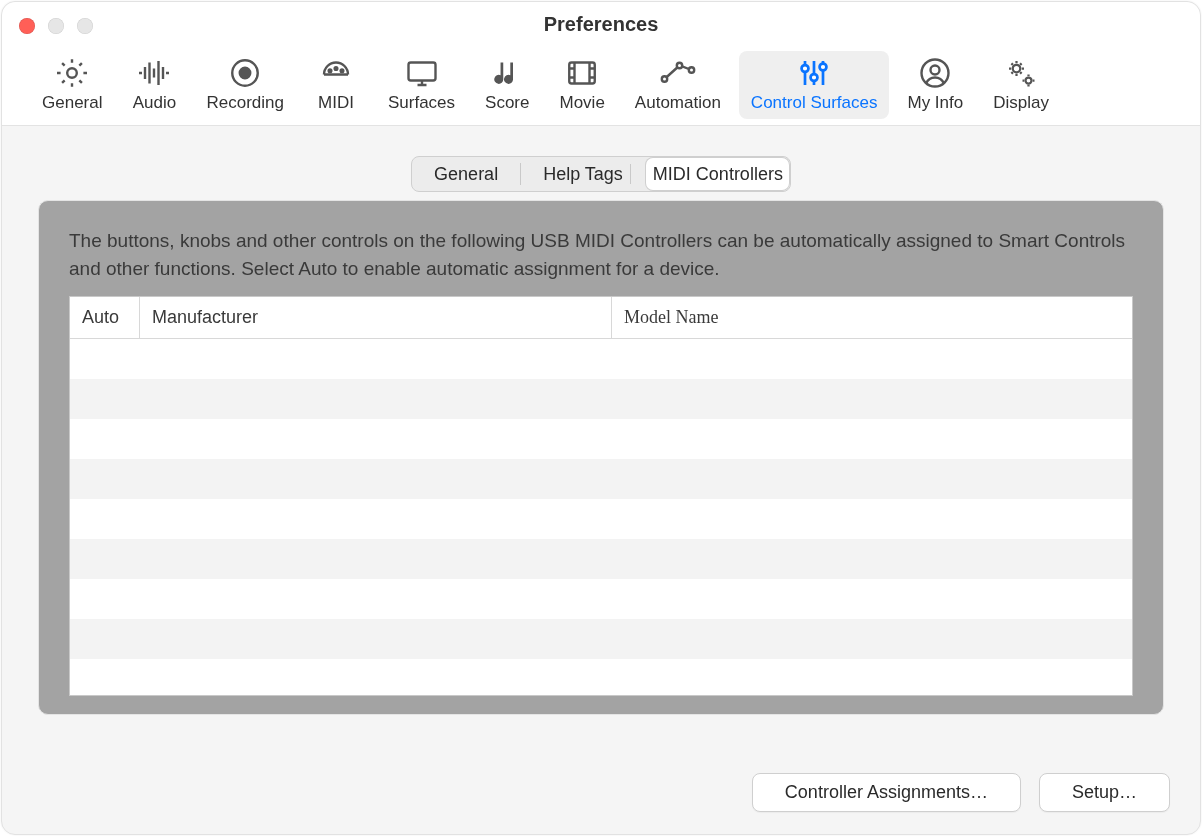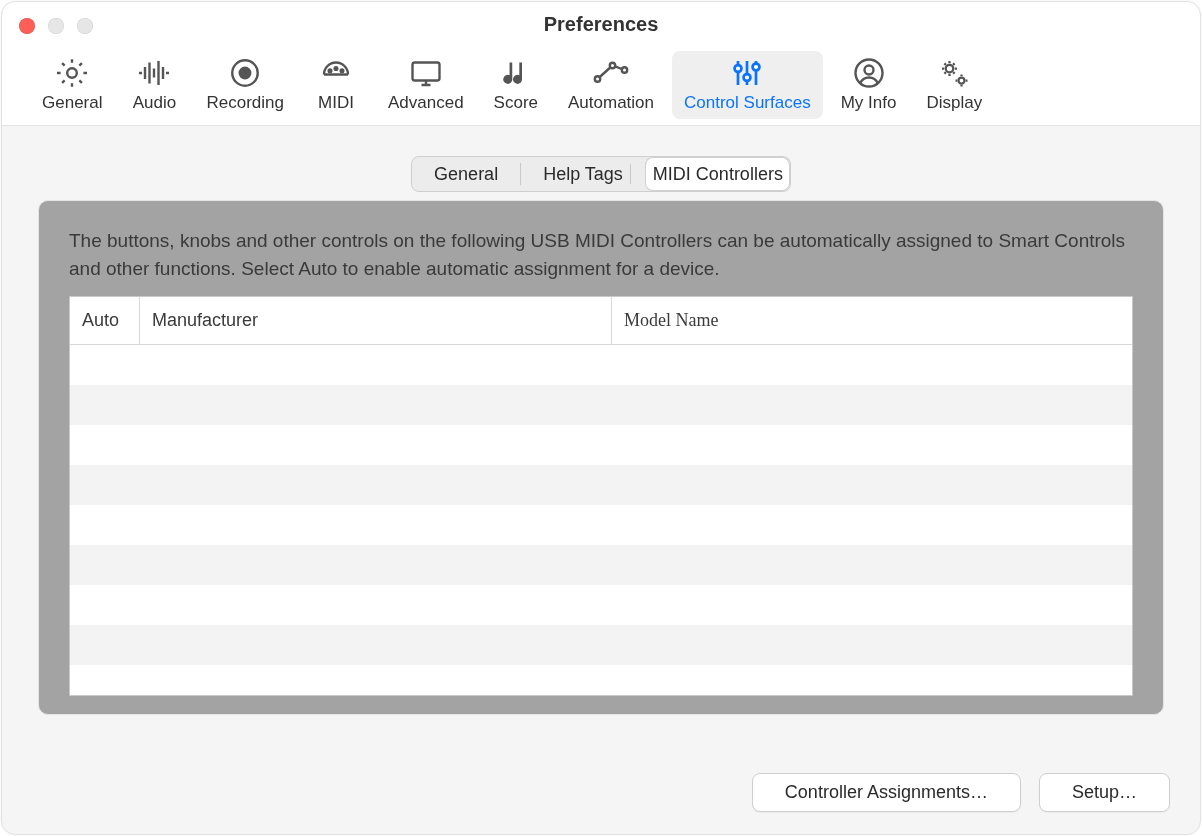--- a/index.html
+++ b/index.html
@@ -68,21 +68,21 @@
     margin:8px 36px 0 36px;
     background:#a3a3a3; border:1px solid #e4e4e4; border-radius:10px;
     padding:26px 30px 18px 30px;
   }
   .desc { font-size:19px; line-height:1.45; color:#3a3a3a; margin-bottom:14px; }
   .table {
     border:1px solid #c8c8c8; background:#fff;
     height:400px; overflow:hidden;
   }
   .thead {
-    display:flex; align-items:stretch; height:48px;
+    display:flex; align-items:stretch; height:42px;
     border-bottom:1px solid #d8d8d8; font-size:18px; color:#3a3a3a;
     background:#fff;
   }
   .th { display:flex; align-items:center; padding:0 12px; }
   .th.auto { width:70px; border-right:1px solid #d8d8d8;}
   .th.man  { flex:1; border-right:1px solid #d8d8d8;}
   .th.model{ width:520px;font-family:Liberation Serif, serif; }
   .tbody { height:358px; }
   .trow { height:40px; }
   .trow:nth-child(even){ background:#f3f3f3; }
@@ -154,32 +154,41 @@
       <span class="lbl">MIDI</span>
     </div>
 
     <div class="titem">
       <span class="ico">
         <svg viewBox="0 0 24 24" fill="none" stroke="currentColor" stroke-width="1.6">
             <rect x="3" y="5" width="18" height="12" rx="1.5"></rect>
             <path d="M9 20h6M12 17v3"></path>
           </svg>
       </span>
-      <span class="lbl">Advanced</span>
+      <span class="lbl">Surfaces</span>
     </div>
 
     <div class="titem">
       <span class="ico">
         <svg viewBox="0 0 24 24" fill="currentColor">
             <path d="M9.5 5v11.2a3 3 0 1 1-1.8-2.7V5h1.8Zm6.5 0v11.2a3 3 0 1 1-1.8-2.7V5H16Z"></path>
           </svg>
       </span>
       <span class="lbl">Score</span>
     </div>
 
+    <div class="titem">
+      <span class="ico">
+        <svg viewBox="0 0 24 24" fill="none" stroke="currentColor" stroke-width="1.6">
+            <rect x="3.5" y="5" width="17" height="14" rx="1.5"></rect>
+            <path d="M7 5v14M17 5v14M3.5 9h3.5M3.5 15h3.5M17 9h3.5M17 15h3.5"></path>
+          </svg>
+      </span>
+      <span class="lbl">Movie</span>
+    </div>
 
     <div class="titem">
       <span class="ico">
         <svg viewBox="0 0 24 24" fill="none" stroke="currentColor" stroke-width="1.6">
             <path d="M3 16 13 7l8 3"></path>
             <circle cx="3" cy="16" r="1.8" fill="#fff"></circle>
             <circle cx="13" cy="7" r="1.8" fill="#fff"></circle>
             <circle cx="21" cy="10" r="1.8" fill="#fff"></circle>
           </svg>
       </span>

